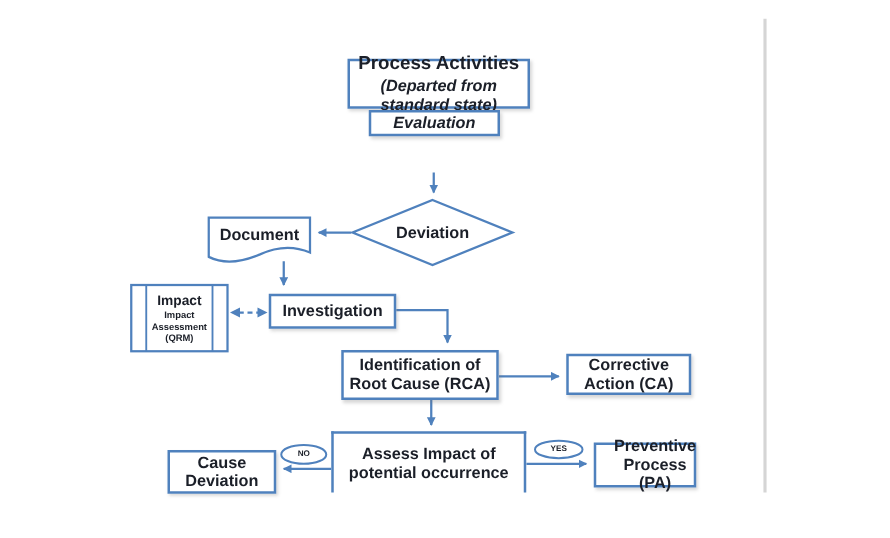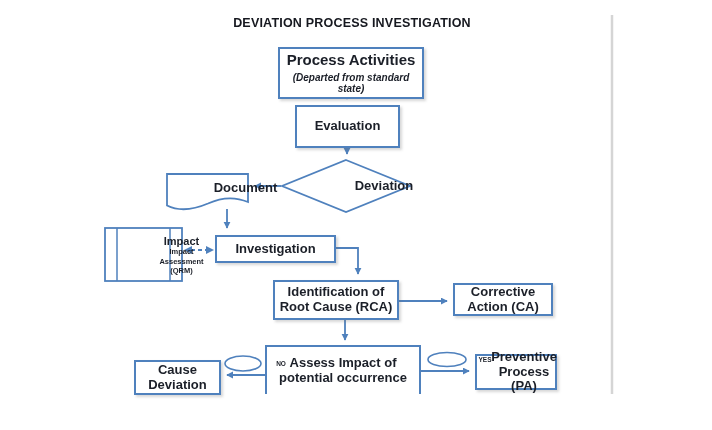--- a/index.html
+++ b/index.html
@@ -15,28 +15,28 @@
   }
   .node{
     position:absolute;box-sizing:border-box;
     border:2px solid #4f81bd;background:#ffffff;
     display:flex;flex-direction:column;align-items:center;justify-content:center;
     font-weight:bold;line-height:1.12;text-align:center;
     box-shadow:1.5px 2px 2.5px rgba(110,110,110,.28);
   }
   .lbl-lg{font-size:15px;}
   .lbl-md{font-size:13px;}
-  .lbl-sub{font-size:10px;font-style:italic;margin-top:3px;}
+  .lbl-sub{font-size:13px;font-style:italic;margin-top:3px;}
   .txt-overlay{
     position:absolute;display:flex;flex-direction:column;align-items:center;justify-content:center;
-    font-weight:bold;text-align:center;line-height:1.1;pointer-events:none;padding-left:38px;
+    font-weight:bold;text-align:center;line-height:1.1;pointer-events:none;
   }
-  #node-process{left:278px;top:47px;width:146px;height:52px;justify-content:center;}
-  #node-evaluation{left:295px;top:105px;width:105px;height:43px;}
-  #node-investigation{left:215px;top:235px;width:121px;height:28px;text-align:right;}
+  #node-process{left:278px;top:47px;width:146px;height:40px;justify-content:center;}
+  #node-evaluation{left:295px;top:88px;width:105px;height:21px;font-style:italic;}
+  #node-investigation{left:215px;top:235px;width:102px;height:28px;text-align:right;}
   #node-rca{left:273px;top:280px;width:126px;height:40px;}
   #node-corrective{left:453px;top:283px;width:100px;height:33px;}
   #node-assess{left:265px;top:345px;width:156px;height:49px;border-bottom:none;box-shadow:none;}
   #node-close{left:134px;top:360px;width:87px;height:35px;}
   #node-preventive{left:475px;top:354px;width:82px;height:36px;padding-left:16px;}
   #txt-deviation{left:296px;top:178px;width:100px;height:16px;font-size:13px;}
   #txt-document{left:167px;top:180px;width:81px;height:16px;font-size:13px;}
   #txt-quality{left:106px;top:231px;width:75px;height:48px;}
   #txt-quality .q1{font-size:11px;line-height:1.15;}
   #txt-quality .q2{font-size:7.5px;line-height:1.25;}
@@ -77,21 +77,20 @@
     <path d="M167,174 H248 V202 C235,196.5 221,197.5 208,203.5 C194,209.5 179,211.5 167,205.5 Z" fill="#ffffff" stroke="#4f81bd" stroke-width="1.8"></path>
 
     <rect x="105" y="228" width="77" height="53" fill="#ffffff" stroke="#4f81bd" stroke-width="1.8"></rect>
     <line x1="117" y1="228" x2="117" y2="281" stroke="#4f81bd" stroke-width="1.5"></line>
     <line x1="170" y1="228" x2="170" y2="281" stroke="#4f81bd" stroke-width="1.5"></line>
 
     <ellipse cx="243" cy="363.5" rx="18" ry="7.5" fill="#ffffff" stroke="#4f81bd" stroke-width="1.6"></ellipse>
     <ellipse cx="447" cy="359.5" rx="19" ry="7" fill="#ffffff" stroke="#4f81bd" stroke-width="1.6"></ellipse>
   </svg>
 
-  <div id="title" class="abs">DEVIATION PROCESS INVESTIGATION</div>
 
   <div class="node" id="node-process">
     <span class="lbl-lg">Process Activities</span>
     <span class="lbl-sub">(Departed from standard state)</span>
   </div>
 
   <div class="node" id="node-evaluation">
     <span class="lbl-md">Evaluation</span>
   </div>
 

